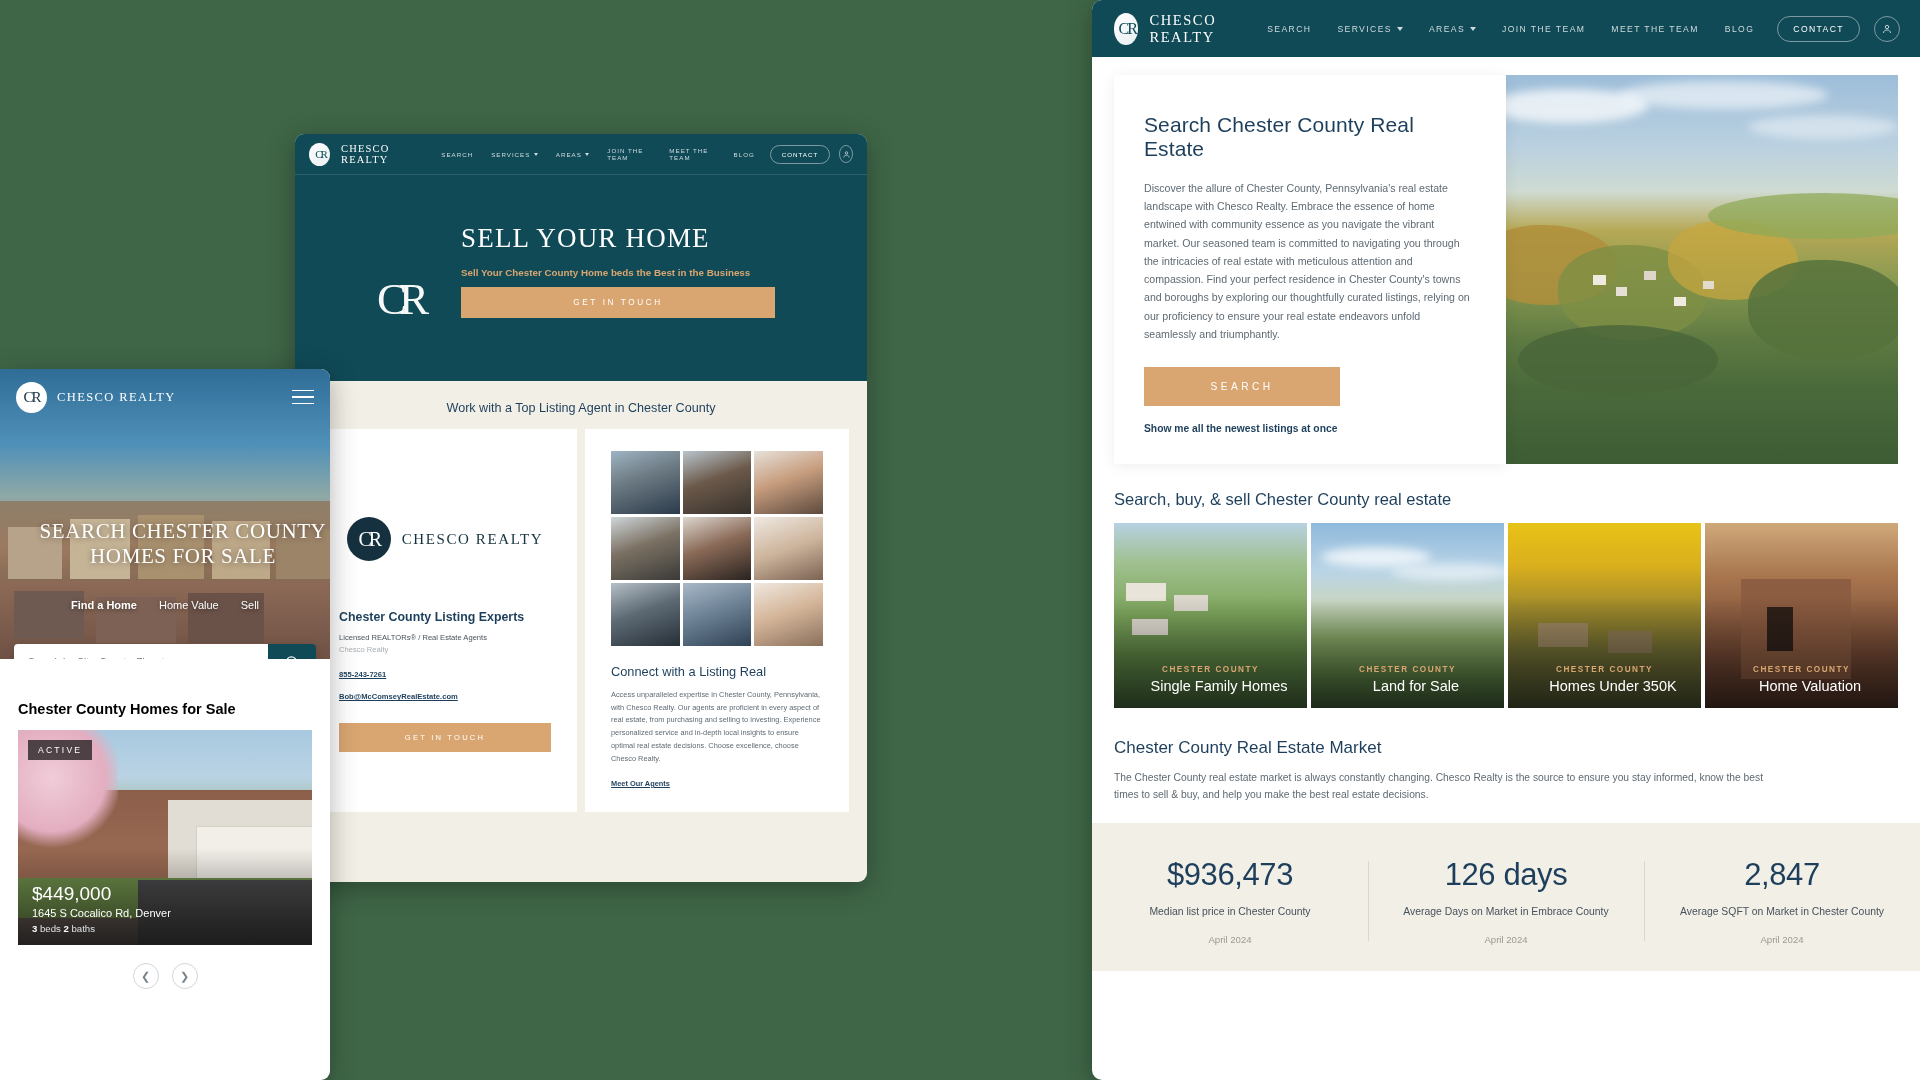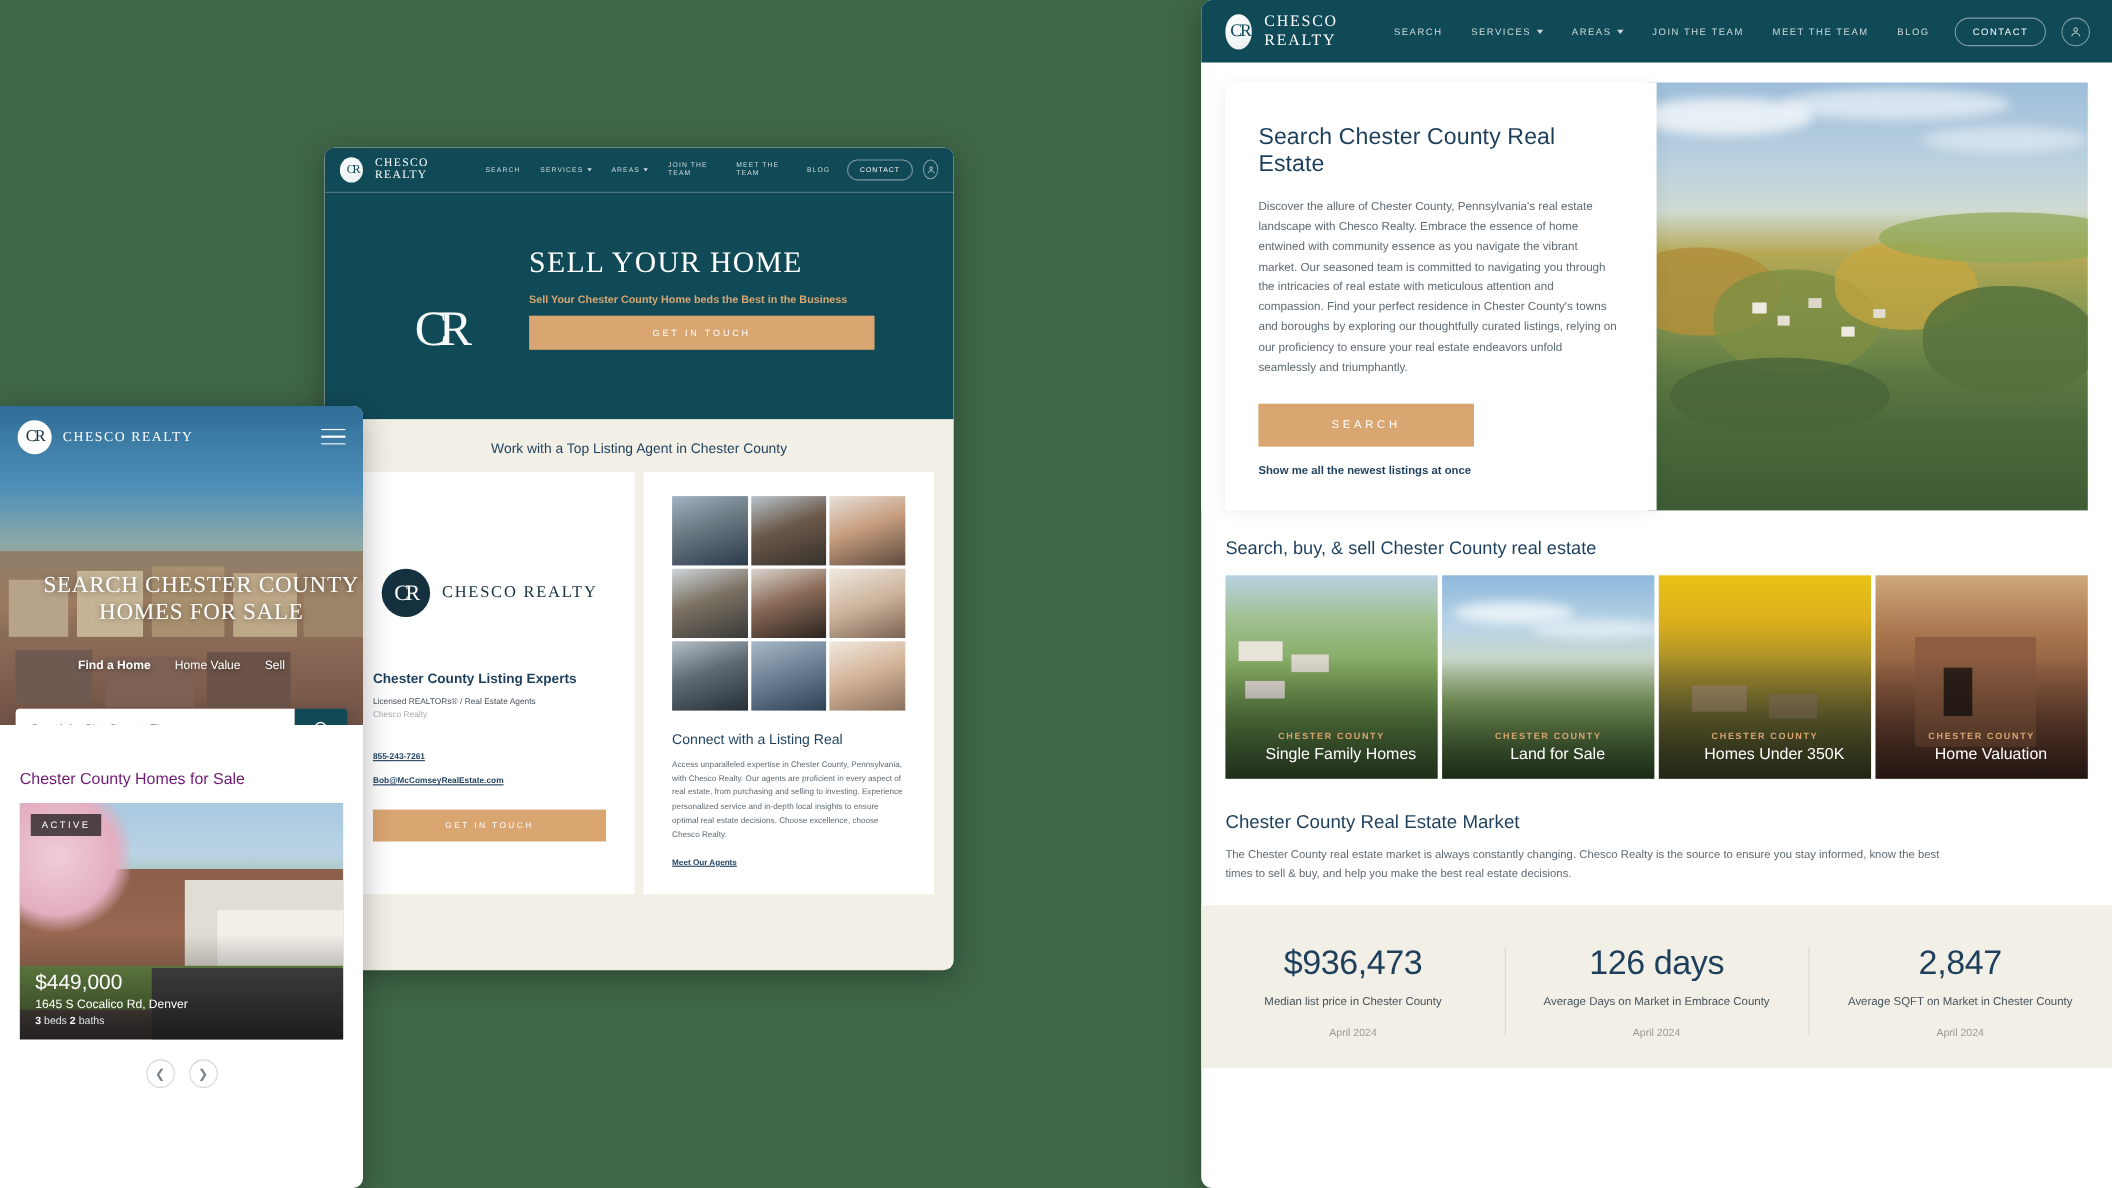--- a/index.html
+++ b/index.html
@@ -131,21 +131,21 @@
   .tb-brand-badge { width:23px;height:23px; }
   .tb-brand-name { font-size:10.5px; letter-spacing:1.2px; }
   .tb-link { font-size:6.2px; letter-spacing:1px; padding:0 9px; color:#cfdbdd; display:flex;align-items:center;gap:3.5px; cursor:pointer;}
   .tb-caret { width:0;height:0;border-left:2.5px solid transparent;border-right:2.5px solid transparent;border-top:3px solid #cfdbdd; }
   .tb-contact { border:1px solid #7d9aa0;border-radius:12px;color:#fff;font-size:6.2px;letter-spacing:1px;padding:5px 11px;margin-left:6px;cursor:pointer;}
   .tb-user { width:18px;height:18px;border-radius:50%;border:1px solid #7d9aa0;margin-left:9px;display:flex;align-items:center;justify-content:center;cursor:pointer;}
   .tb-user svg{width:9px;height:9px;}
   #tb-hero {
     background:#104a57; height:206px; position:relative; padding:0 0 0 0;
   }
-  #tb-hero-inner { padding:48px 92px 0 166px;margin-left:20px; }
+  #tb-hero-inner { padding:48px 92px 0 166px; }
   #tb-hero h1 {
     font-family:"Liberation Serif", serif; color:#fff; font-size:27px;
     letter-spacing:1.2px; font-weight:400; margin-bottom:13px;
   }
   #tb-hero .sub { color:#d9a671; font-size:9.8px; font-weight:bold; margin-bottom:9px; }
   #tb-hero .body { color:#e4ecec; font-size:8.2px; line-height:1.72; margin-bottom:16px; }
   #tb-cta { background:#d9a671;color:#fff;border:none;width:314px;padding:11px 0;font-size:8.2px;letter-spacing:2.6px;text-align:center;cursor:pointer; }
   .tb-cr-mark {
     position:absolute; left:82px; top:98px;
     font-family:"Liberation Serif", serif; color:#fff; font-size:45px;
@@ -164,21 +164,21 @@
     font-family:"Liberation Serif", serif;color:#fff;font-size:20px;letter-spacing:-3px;
   }
   .tb-logo-text { font-family:"Liberation Serif", serif; color:#15313f; font-size:15px; letter-spacing:1.6px; }
   .tb-card h3 { font-size:12.4px; color:#1d3f5c; font-weight:bold; line-height:1.3; margin-bottom:8px; }
   .tb-meta { font-size:7.6px; color:#49525a; }
   .tb-meta2 { font-size:7.6px; color:#a8aeb2; margin-top:3px; }
   .tb-phone, .tb-email {
     display:block; font-size:7.6px; color:#1d3f5c; font-weight:bold;
     text-decoration:underline; cursor:pointer;
   }
-  .tb-phone { margin-top:29px; }
+  .tb-phone { margin-top:16px; }
   .tb-email { margin-top:13px; }
   .tb-btn { background:#d9a671;color:#fff;border:none;width:100%;padding:10px 0;font-size:7.6px;letter-spacing:2.2px;margin-top:22px;cursor:pointer; }
   .agent-grid { display:grid; grid-template-columns:repeat(3,1fr); gap:3px; margin-bottom:18px; }
   .agent-cell { height:63px; overflow:hidden; position:relative; }
   .tb-card.right h3 { font-size:12.8px; font-weight:400; color:#1d3f5c; margin-bottom:8px; }
   .tb-card.right p { font-size:7.4px; line-height:1.74; color:#5e6a73; }
   .tb-meetlink { display:inline-block; margin-top:13px; font-size:7.4px; font-weight:bold; color:#1d3f5c; text-decoration:underline; cursor:pointer; }
 
   
   #phone {
@@ -200,21 +200,21 @@
     line-height:1.2; letter-spacing:0.6px; text-shadow:0 1px 6px rgba(0,0,0,0.45);padding-left:36px;
   }
   #ph-tabs { position:absolute;left:0;right:0;top:230px;z-index:3;display:flex;justify-content:center;gap:22px; }
   .ph-tab { color:#fff;font-size:11px;text-shadow:0 1px 4px rgba(0,0,0,0.5);cursor:pointer; }
   .ph-tab.active { font-weight:bold; }
   #ph-search { position:absolute; left:14px; right:14px; bottom:-22px; display:flex; z-index:4; border-radius:4px; overflow:hidden; box-shadow:0 3px 10px rgba(0,0,0,0.18); }
   #ph-search input { flex:1; border:none; outline:none; padding:13px 14px; font-size:10.2px; color:#8c9398; font-family:"Liberation Sans",sans-serif; background:#fff; }
   #ph-search-btn { width:48px;background:#104a57;display:flex;align-items:center;justify-content:center;cursor:pointer; }
   #ph-search-btn svg { width:17px;height:17px; }
   #ph-listing { padding:42px 18px 0 18px; }
-  #ph-listing h3 { font-size:14.5px;color:#701a75;font-weight:400;margin-bottom:13px; }
+  #ph-listing h3 { font-size:14.5px;color:#000000;font-weight:700;margin-bottom:13px; }
   #ph-card { height:215px; position:relative; overflow:hidden;
     background:linear-gradient(to bottom,#a9c9e0 0%,#b9d3e4 22%,#9bb08c 42%,#7e9a5f 58%,#6f6257 74%,#5b5350 100%); }
   #ph-badge-active { position:absolute;left:10px;top:10px;background:rgba(20,20,20,0.72);color:#fff;font-size:8.6px;letter-spacing:2.2px;padding:5px 10px;z-index:3; }
   #ph-card-overlay { position:absolute;inset:0;background:linear-gradient(to bottom,rgba(0,0,0,0) 55%,rgba(0,0,0,0.62) 100%); z-index:2;}
   #ph-card-text { position:absolute;left:14px;bottom:11px;z-index:3; }
   #ph-price { color:#fff;font-size:19px;font-weight:400; }
   #ph-addr { color:#fff;font-size:11px;margin-top:2px; }
   #ph-specs { color:#dfe3e5;font-size:9.6px;margin-top:4px; }
   #ph-specs b { color:#fff;font-weight:bold; }
   #ph-nav { display:flex;justify-content:center;gap:13px;margin-top:18px; }

